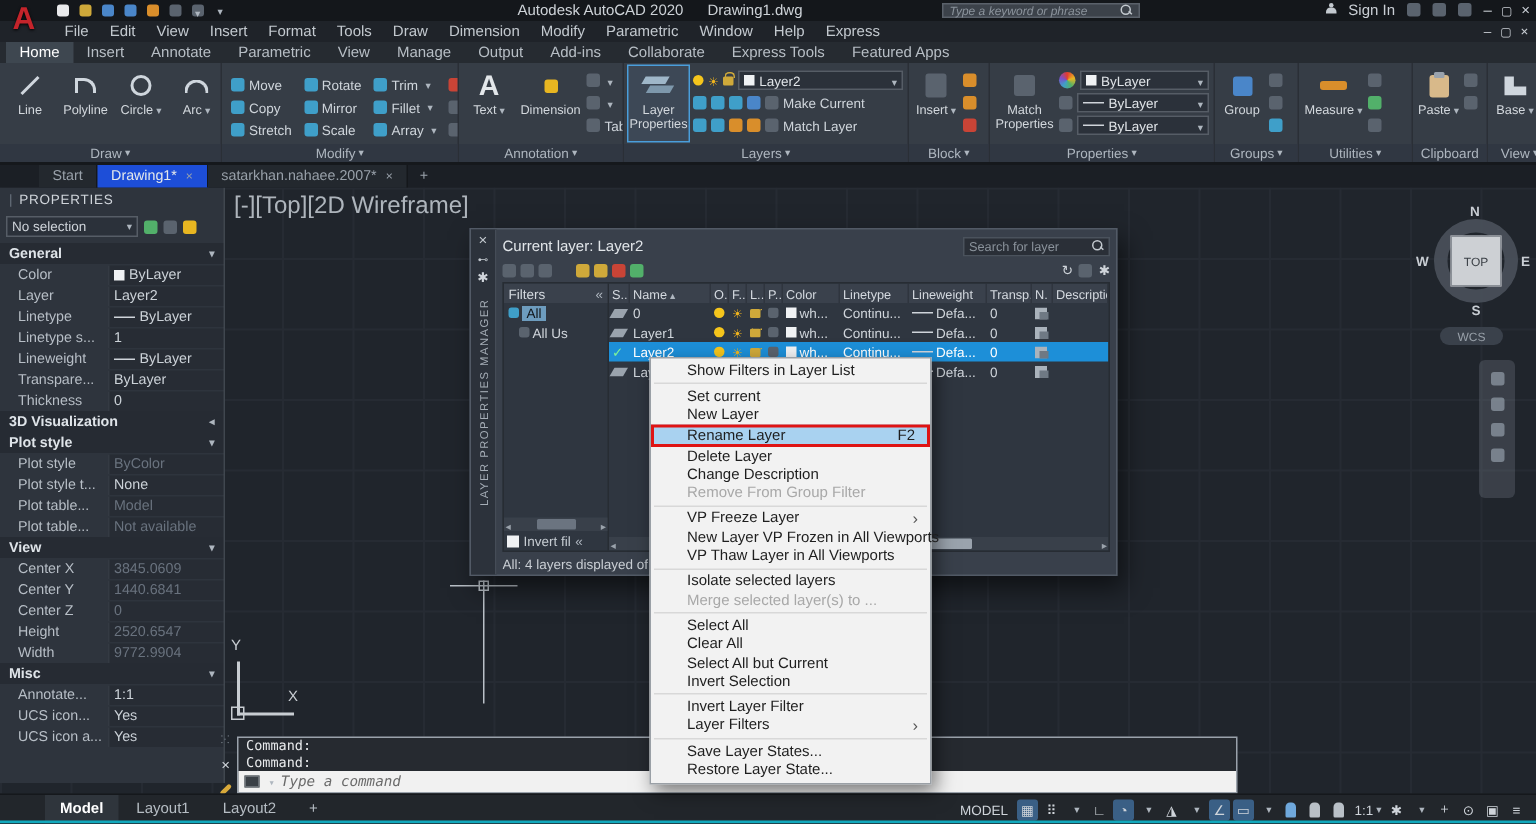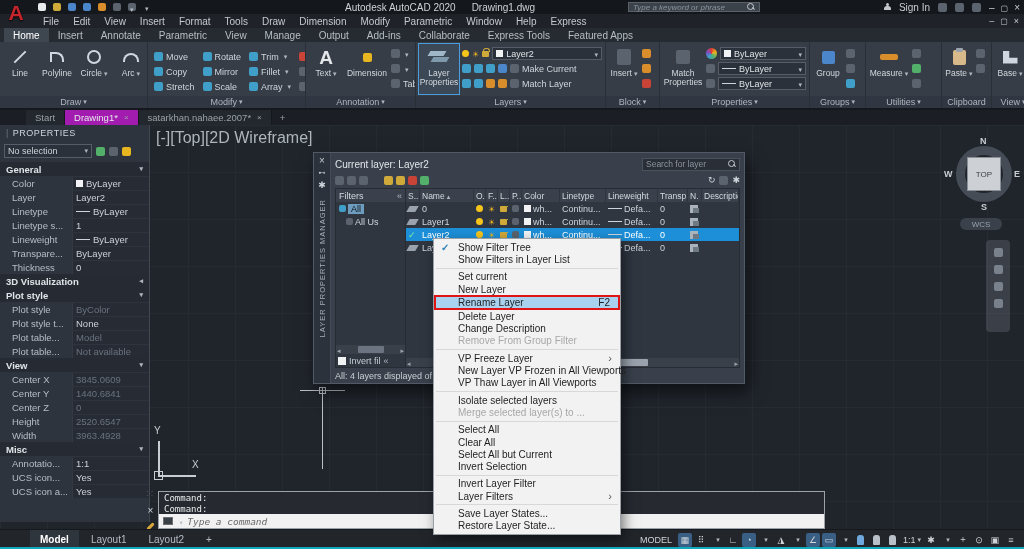--- a/index.html
+++ b/index.html
@@ -33,21 +33,21 @@
   
   .titlebar{left:0;top:0;width:1024px;height:14px;background:#14171b;display:flex;align-items:center;font-size:10px;color:#c9ced4;z-index:40}
   .red-a{position:absolute;left:3px;top:0px;width:26px;height:27px;color:#c4242b;font-weight:bold;font-size:21px;line-height:26px;text-align:center;z-index:45;text-shadow:0 1px 2px #000}
   .qat{display:flex;gap:7px;margin-left:38px;align-items:center}
   .qat .chip{width:8px;height:8px}
   .tb-title{position:absolute;left:345px;display:flex;gap:16px;color:#cdd2d7}
   .tb-search{position:absolute;left:628px;top:2px;width:132px;height:10px;background:#3c424a;border:1px solid #5a616a;color:#8b939c;font-style:italic;font-size:8px;display:flex;align-items:center;padding:0 4px}
   .mag{position:relative;width:8px;height:8px;flex:none}
   .mag::before{content:"";position:absolute;left:0;top:0;width:5px;height:5px;border:1px solid #c3c9cf;border-radius:50%}
   .mag::after{content:"";position:absolute;left:5px;top:5px;width:3px;height:1px;background:#c3c9cf;transform:rotate(45deg)}
-  .tb-right{position:absolute;right:4px;display:flex;gap:8px;align-items:center}
+  .tb-right{position:absolute;right:4px;display:flex;gap:8px;align-items:flex-start}
   .person{width:7px;height:8px;position:relative;flex:none}
   .person::before{content:"";position:absolute;left:2px;top:0;width:3px;height:3px;border-radius:50%;background:#c3c9cf}
   .person::after{content:"";position:absolute;left:0;top:3px;width:7px;height:4px;border-radius:3px 3px 0 0;background:#c3c9cf}
   .winbtns{display:flex;gap:6px;color:#c9ced4}
 
   
   .menubar{left:0;top:14px;width:1024px;height:14px;background:#1f2329;display:flex;align-items:center;padding-left:36px;font-size:10px;color:#c3c9cf;z-index:39}
   .menubar .mi{padding:0 7px;height:14px;display:flex;align-items:center}
   .menubar .winbtns{position:absolute;right:5px;font-size:9px}
 
@@ -77,21 +77,21 @@
   .i-wheel{width:11px;height:11px;border-radius:50%;background:conic-gradient(#e23b2e,#e8b621,#52b06a,#3f9fc9,#7a4fc9,#e23b2e);flex:none}
   .smcol{display:flex;flex-direction:column;justify-content:flex-start;gap:2px;padding-top:3px}
   .srow{display:flex;align-items:center;gap:3px;font-size:9px;color:#cfd5db;height:13px;white-space:nowrap}
   .combo{display:flex;align-items:center;gap:3px;background:#2b313a;border:1px solid #565d66;height:13px;padding:0 3px;font-size:9px;color:#dfe3e7}
   .lp-big{background:#3d4856;outline:1px solid #4a9edb}
   .mcols{display:flex;gap:8px;padding:3px 2px 0 3px}
 
   
   .filetabs{left:0;top:110px;width:1024px;height:15px;background:#1b1f25;display:flex;align-items:stretch;padding-left:26px;font-size:9.5px;z-index:36}
   .ftab{display:flex;align-items:center;gap:6px;padding:0 9px;background:#23282e;color:#98a0a9;border-right:1px solid #14171b}
-  .ftab.active{background:#a21caf;color:#e4e8eb}
+  .ftab.active{background:#1d4ed8;color:#e4e8eb}
   .ftab .fx{font-size:8px;color:#9aa2ab}
   .ftab-plus{display:flex;align-items:center;padding:0 8px;color:#9aa2ab}
 
   
   .canvas{left:0;top:125px;width:1024px;height:404px;background:#20252c;background-image:linear-gradient(#262b33 1px,transparent 1px),linear-gradient(90deg,#262b33 1px,transparent 1px);background-size:47px 47px;z-index:1}
   .vplabel{left:156px;top:129px;font-size:16px;color:#aeb5bc;z-index:2}
   
   .vcube{left:946px;top:138px;width:76px;height:76px;z-index:3}
   .vc-ring{position:absolute;left:10px;top:8px;width:56px;height:56px;border:9px solid #4a515b;border-radius:50%;opacity:.9}
   .vc-top{position:absolute;left:21px;top:19px;width:34px;height:34px;background:#cdd0d4;border:1px solid #8b9097;color:#3a3f45;font-size:8px;display:flex;align-items:center;justify-content:center}
@@ -716,29 +716,29 @@
   <div class="prow">
       <span class="pl">Center Z</span>
       <span class="pv gray">0</span>
     </div>
   <div class="prow">
       <span class="pl">Height</span>
       <span class="pv gray">2520.6547</span>
     </div>
   <div class="prow">
       <span class="pl">Width</span>
-      <span class="pv gray">3963.4928</span>
+      <span class="pv gray">9772.9904</span>
     </div>
 
   <div class="sech">
       <span>Misc</span>
       <span class="arr">▾</span>
     </div>
   <div class="prow">
-      <span class="pl">Annotatio...</span>
+      <span class="pl">Annotate...</span>
       <span class="pv">1:1</span>
     </div>
   <div class="prow">
       <span class="pl">UCS icon...</span>
       <span class="pv">Yes</span>
     </div>
   <div class="prow">
       <span class="pl">UCS icon a...</span>
       <span class="pv">Yes</span>
     </div>
@@ -951,24 +951,20 @@
             <span class="g-sright"></span>
           </div>
       </div>
     </div>
     <div class="ld-status">All: 4 layers displayed of 4 total layers</div>
   </div>
 </div>
 
 <div class="abs cmenu">
   <div class="cmi">
-      <span class="ck g-check"></span>
-      <span>Show Filter Tree</span>
-    </div>
-  <div class="cmi">
       <span>Show Filters in Layer List</span>
     </div>
   <div class="cmsep"></div>
   <div class="cmi">
       <span>Set current</span>
     </div>
   <div class="cmi">
       <span>New Layer</span>
     </div>
   <div class="cmi hl">

